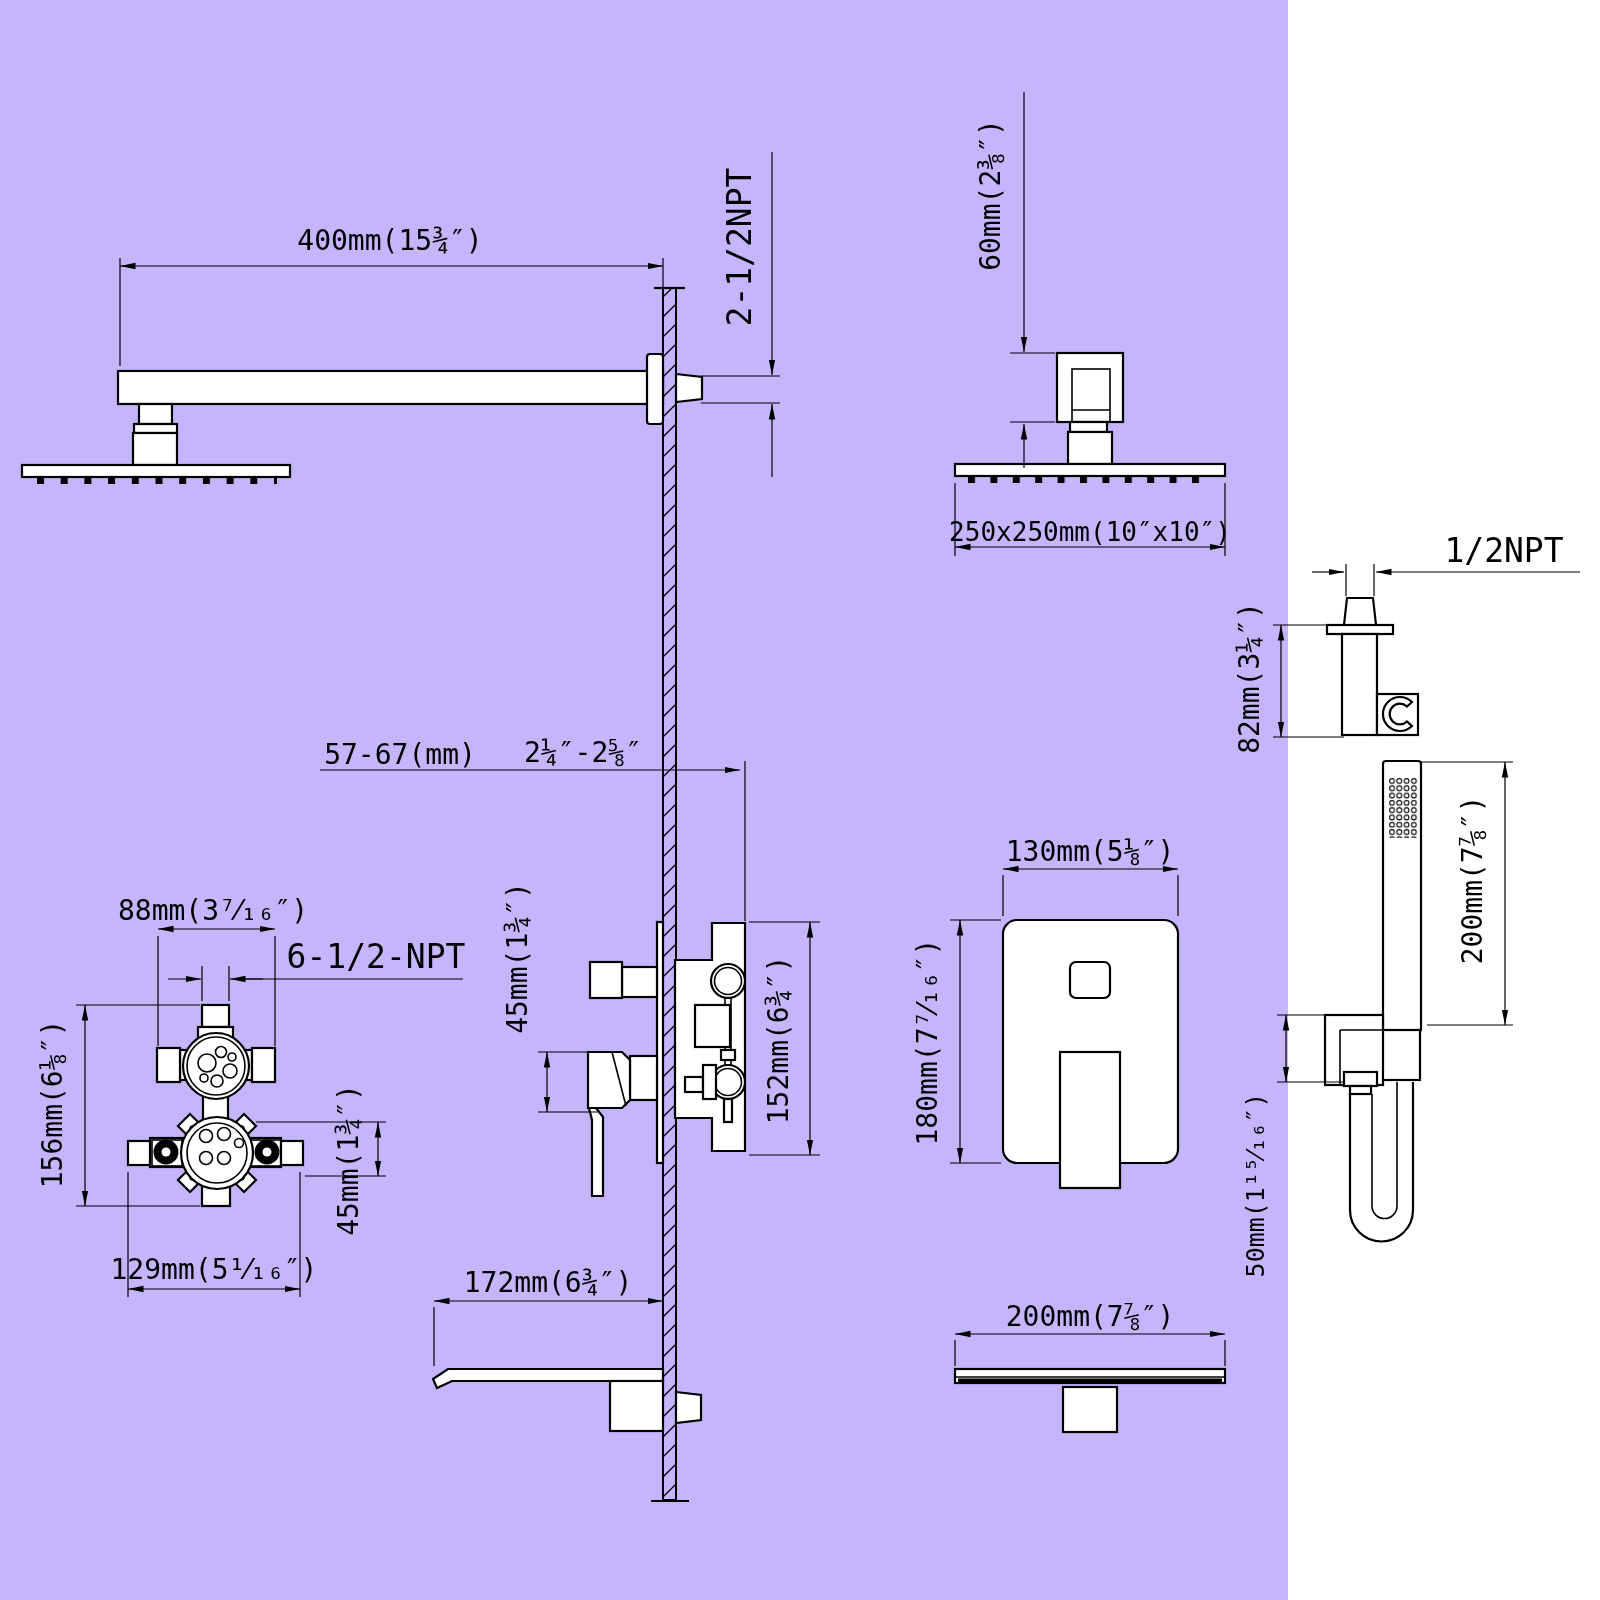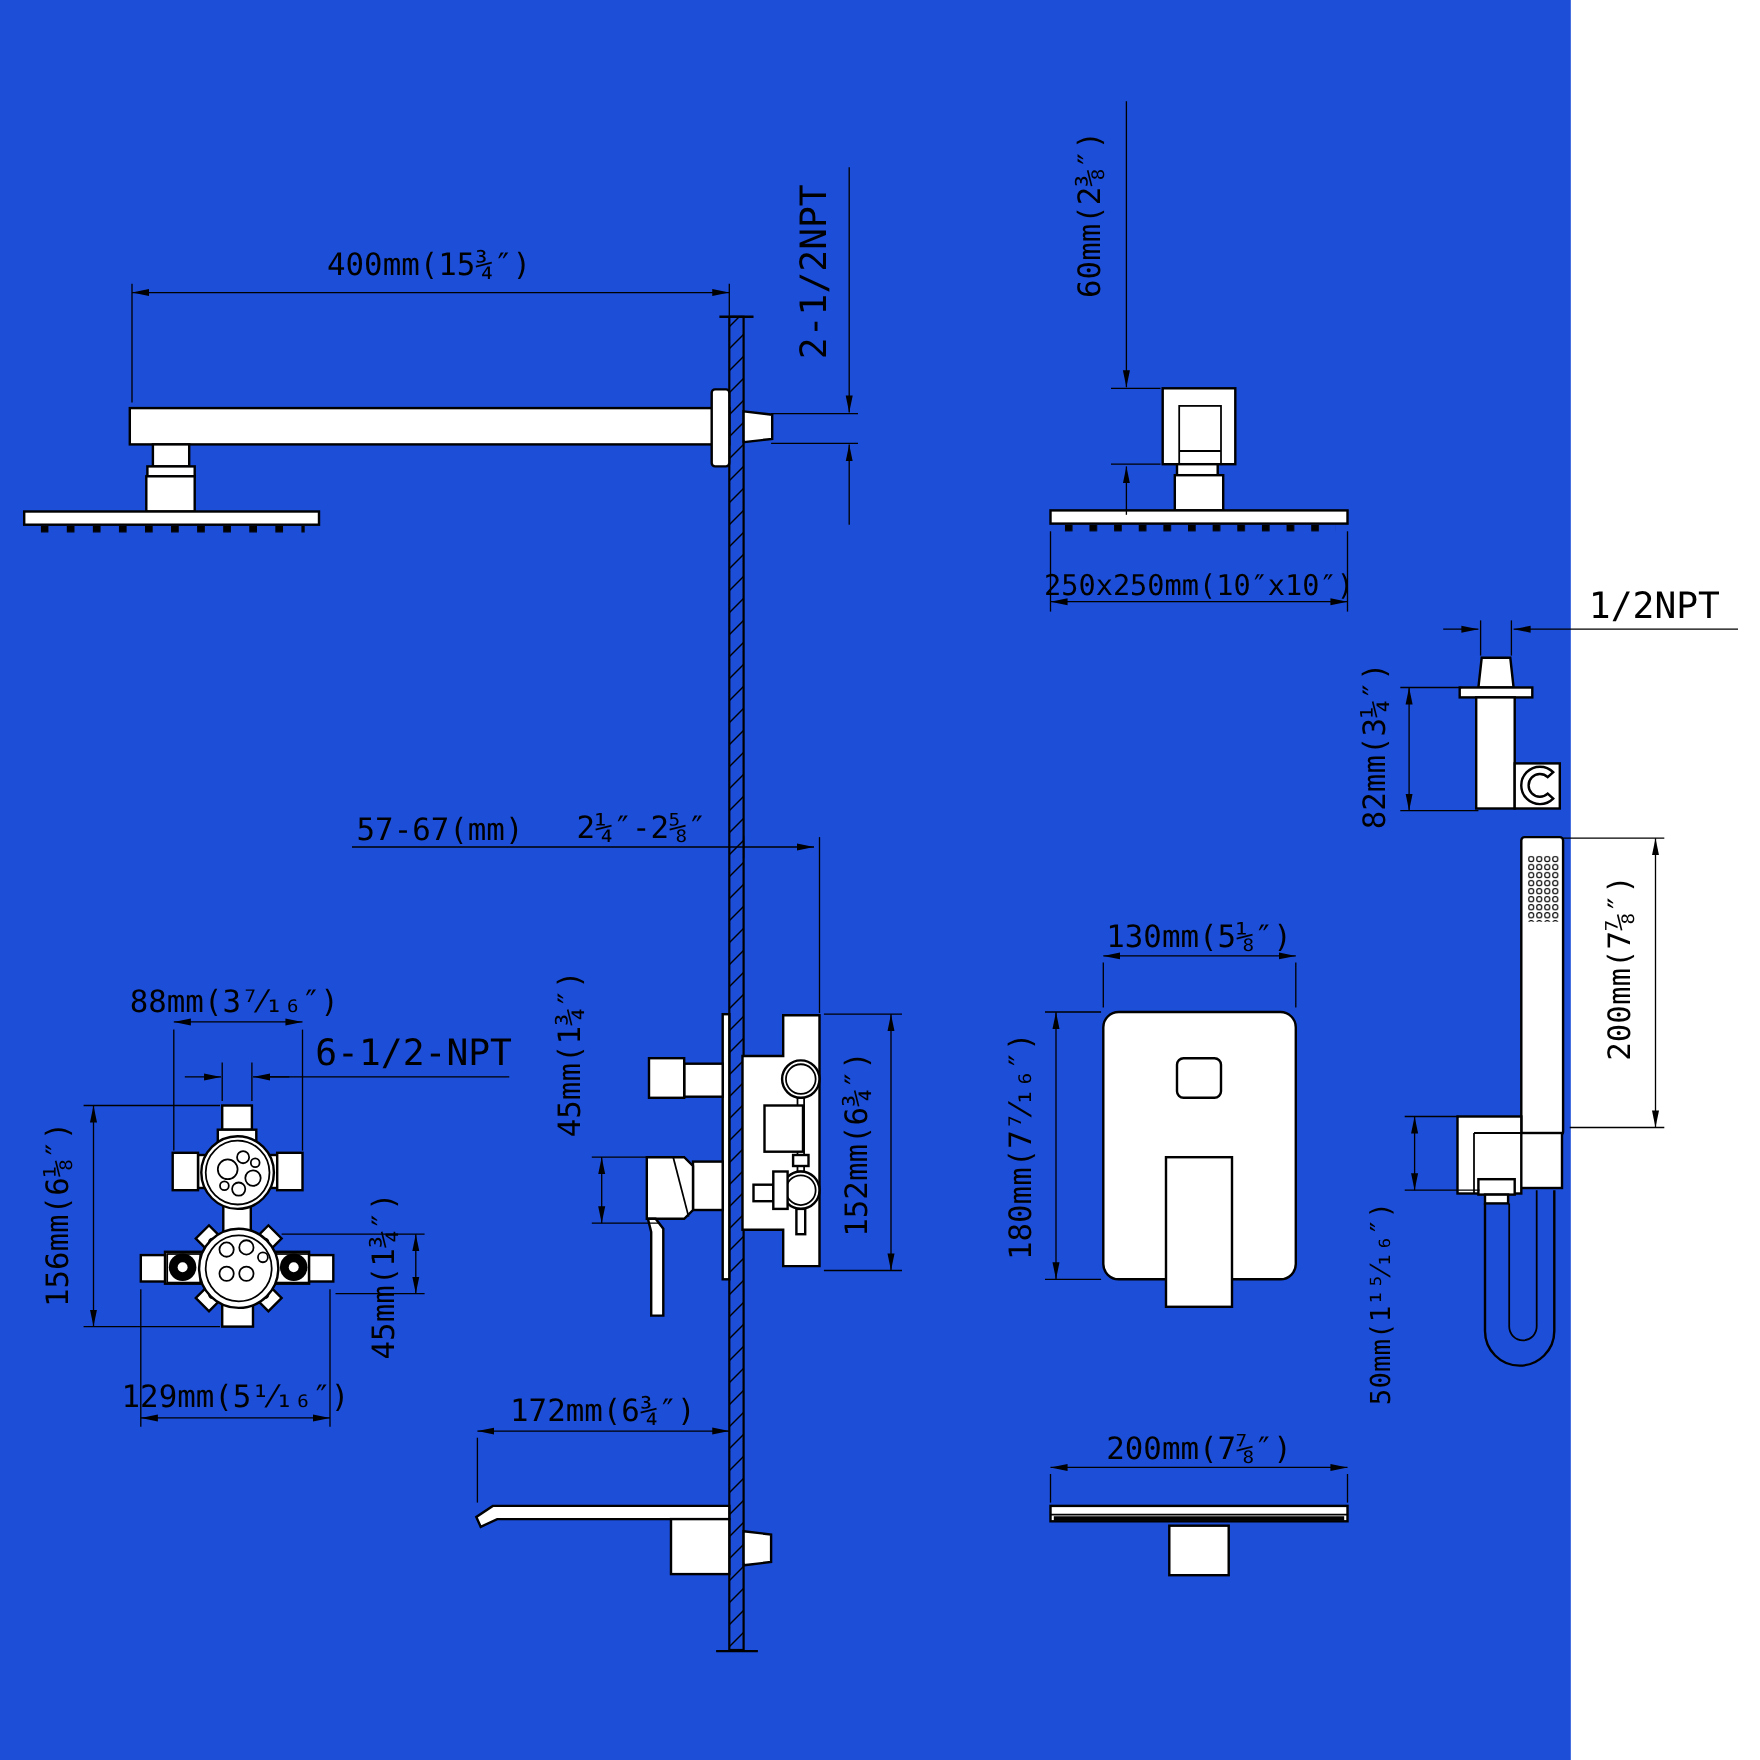--- a/index.html
+++ b/index.html
@@ -1,16 +1,16 @@
 <!DOCTYPE html>
 <html><head>
 <meta charset="utf-8">
 <style>
   html,body{margin:0;padding:0;background:#fff;}
-  .stage{width:1428px;height:1600px;position:relative;background:#1d4ed8;}
+  .stage{width:1288px;height:1600px;position:relative;background:#c4b5fd;}
   svg{display:block;}
   .t{font-family:"DejaVu Sans Mono","DejaVu Sans",monospace;font-size:28px;fill:#000;}
   .tb{font-family:"DejaVu Sans Mono","DejaVu Sans",monospace;font-size:33px;fill:#000;}
   .ts{font-family:"DejaVu Sans Mono","DejaVu Sans",monospace;font-size:26px;fill:#000;}
   .tt{font-family:"DejaVu Sans Mono","DejaVu Sans",monospace;font-size:25px;fill:#000;}
   .o{stroke:#000;stroke-width:2.2;fill:none;}
   .ow{stroke:#000;stroke-width:2.2;fill:#fff;}
   .thin{stroke:#000;stroke-width:1.6;fill:none;}
   .d{stroke:#000;stroke-width:1.2;fill:none;}
 </style>

